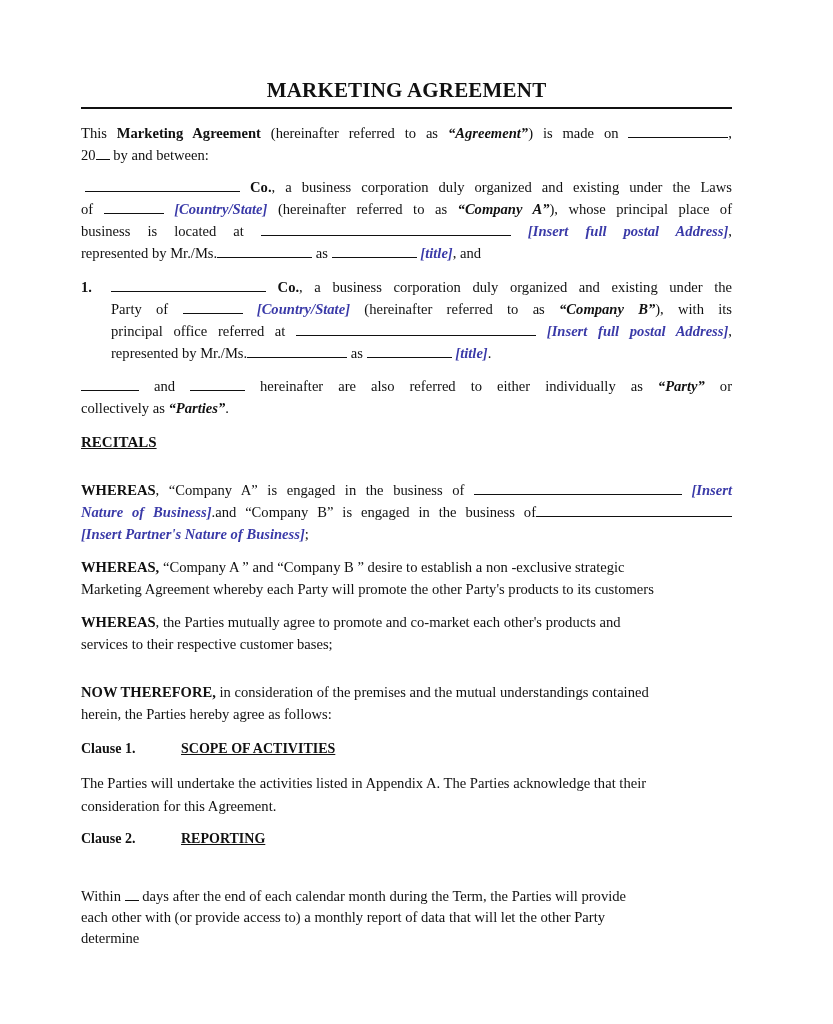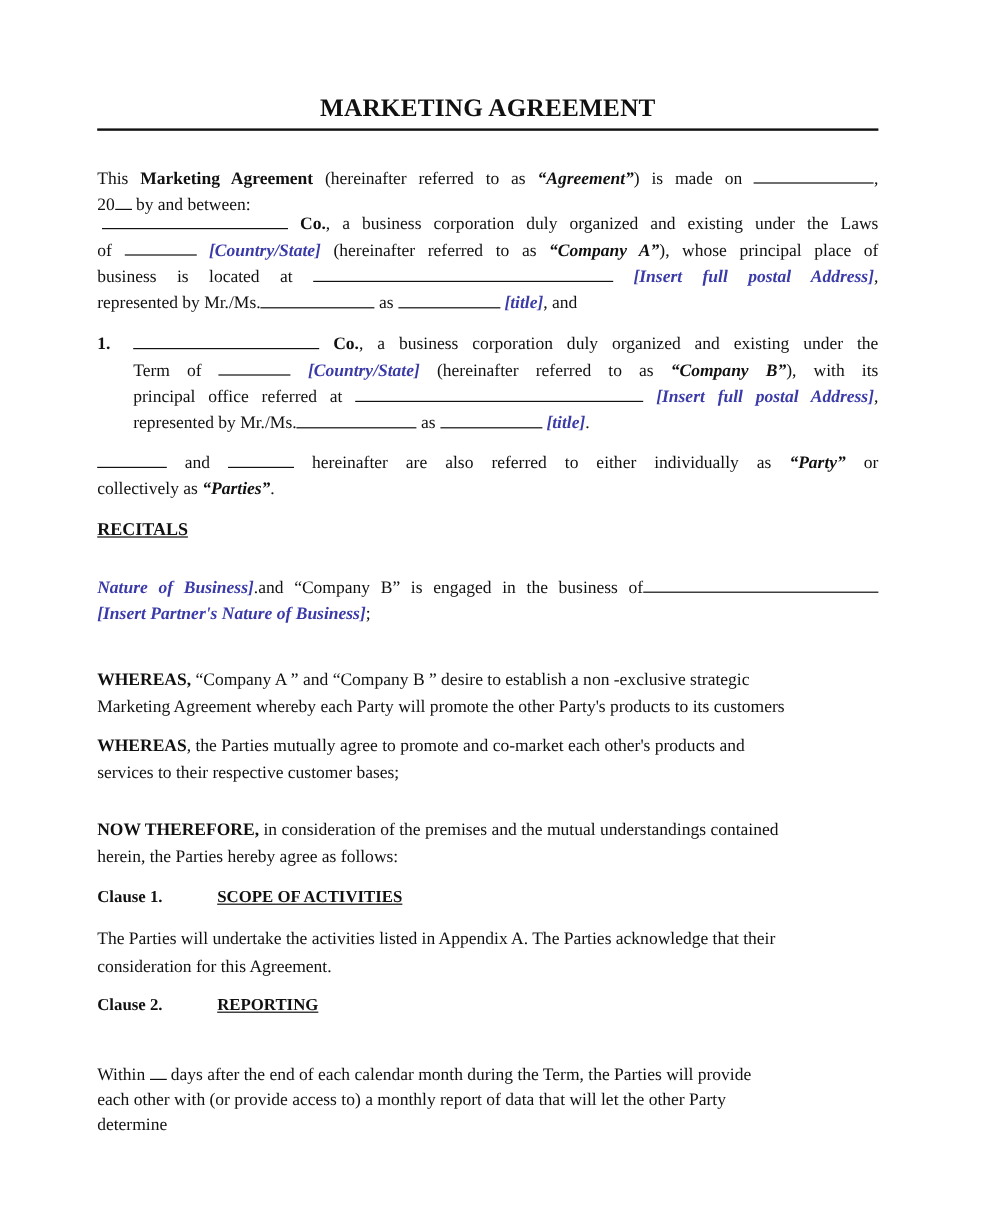--- a/index.html
+++ b/index.html
@@ -24,21 +24,21 @@
   .indent { left: 30px; width: 621px; }
 </style>
 </head>
 <body>
 
 <div class="page">
 
   <div class="title">MARKETING AGREEMENT</div>
   <div class="title-rule"></div>
 
-  <div class="blk" style="top:122px;margin-top:16px;">
+  <div class="blk" style="top:122px;">
     <div class="j">
       <span>This </span><span class="b">Marketing Agreement</span><span> (hereinafter referred to as </span><span class="bi">“Agreement”</span><span>) is made on </span><span class="blank" style="width:100px"></span><span>,</span>
     </div>
     <div>
       <span>20</span><span class="blank" style="width:14px"></span><span> by and between:</span>
     </div>
   </div>
 
   <div class="blk" style="top:176px;">
     <div class="j">
@@ -54,21 +54,21 @@
       <span>represented by Mr./Ms.</span><span class="blank" style="width:95px"></span><span> as </span><span class="blank" style="width:85px"></span> <span class="ph">[title]</span><span>, and</span>
     </div>
   </div>
 
   <div class="numlabel" style="top:276px;line-height:22px;">1.</div>
   <div class="blk indent" style="top:276px;">
     <div class="j">
       <span class="blank" style="width:155px"></span> <span class="b">Co.</span><span>, a business corporation duly organized and existing under the</span>
     </div>
     <div class="j">
-      <span>Term of </span><span class="blank" style="width:60px"></span> <span class="ph">[Country/State]</span><span> (hereinafter referred to as </span><span class="bi">“Company B”</span><span>), with its</span>
+      <span>Party of </span><span class="blank" style="width:60px"></span> <span class="ph">[Country/State]</span><span> (hereinafter referred to as </span><span class="bi">“Company B”</span><span>), with its</span>
     </div>
     <div class="j">
       <span>principal office referred at </span><span class="blank" style="width:240px"></span> <span class="ph">[Insert full postal Address]</span><span>,</span>
     </div>
     <div>
       <span>represented by Mr./Ms.</span><span class="blank" style="width:100px"></span><span> as </span><span class="blank" style="width:85px"></span> <span class="ph">[title]</span><span>.</span>
     </div>
   </div>
 
   <div class="blk" style="top:375px;">
@@ -76,20 +76,23 @@
       <span class="blank" style="width:58px"></span><span> and </span><span class="blank" style="width:55px"></span><span> hereinafter are also referred to either individually as </span><span class="bi">“Party”</span><span> or</span>
     </div>
     <div>
       <span>collectively as </span><span class="bi">“Parties”</span><span>.</span>
     </div>
   </div>
 
   <div class="blk heading u" style="top:431px;">RECITALS</div>
 
   <div class="blk" style="top:479px;">
+    <div class="j">
+      <span class="b">WHEREAS</span><span>, “Company A” is engaged in the business of </span><span class="blank" style="width:208px"></span> <span class="ph">[Insert</span>
+    </div>
     <div class="j">
       <span class="ph">Nature of Business]</span><span>.and “Company B” is engaged in the business of</span><span class="blank" style="width:196px"></span>
     </div>
     <div>
       <span class="ph">[Insert Partner's Nature of Business]</span><span>;</span>
     </div>
   </div>
 
   <div class="blk" style="top:556px;">
     <div><span class="b">WHEREAS,</span><span> “Company A ” and “Company B ” desire to establish a non -exclusive strategic</span></div>

